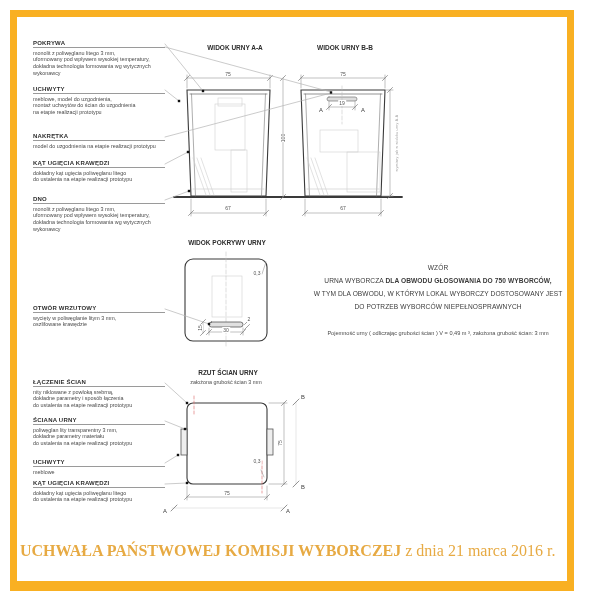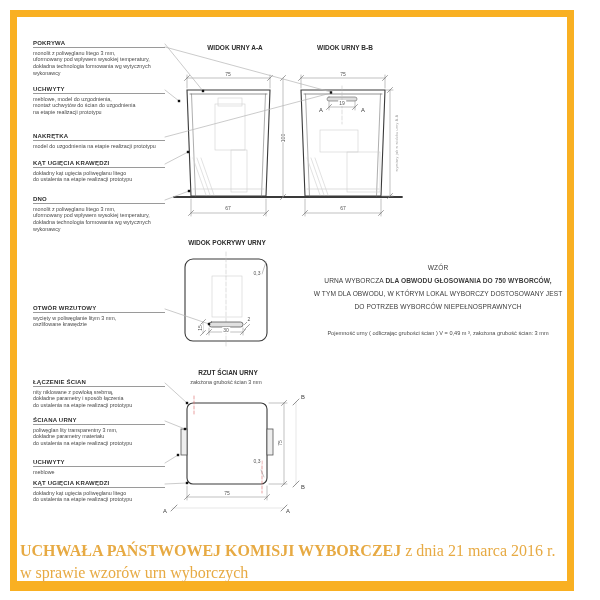--- a/index.html
+++ b/index.html
@@ -283,15 +283,14 @@
   <div class="vnote" style="left:397px;top:143px">wymiary jak w widoku urny A-A</div>
 
   <div class="wzline bld" style="top:264px">WZÓR</div>
   <div class="wzline" style="top:277px"><span>URNA WYBORCZA </span><span class="bld">DLA OBWODU GŁOSOWANIA DO 750 WYBORCÓW,</span></div>
   <div class="wzline" style="top:290px">W TYM DLA OBWODU, W KTÓRYM LOKAL WYBORCZY DOSTOSOWANY JEST</div>
   <div class="wzline bld" style="top:303px">DO POTRZEB WYBORCÓW NIEPEŁNOSPRAWNYCH</div>
   <div class="wzcap" style="top:330px">Pojemność urny ( odliczając grubości ścian ) V = 0,49 m ³, założona grubość ścian: 3 mm</div>
 
   <div class="caption">
     <div><span class="b1">UCHWAŁA PAŃSTWOWEJ KOMISJI WYBORCZEJ</span><span> z dnia 21 marca 2016 r.</span></div>
-    <div>w sprawie wzorów urn wyborczych</div>
   </div>
 </div>
 
 </body></html>

